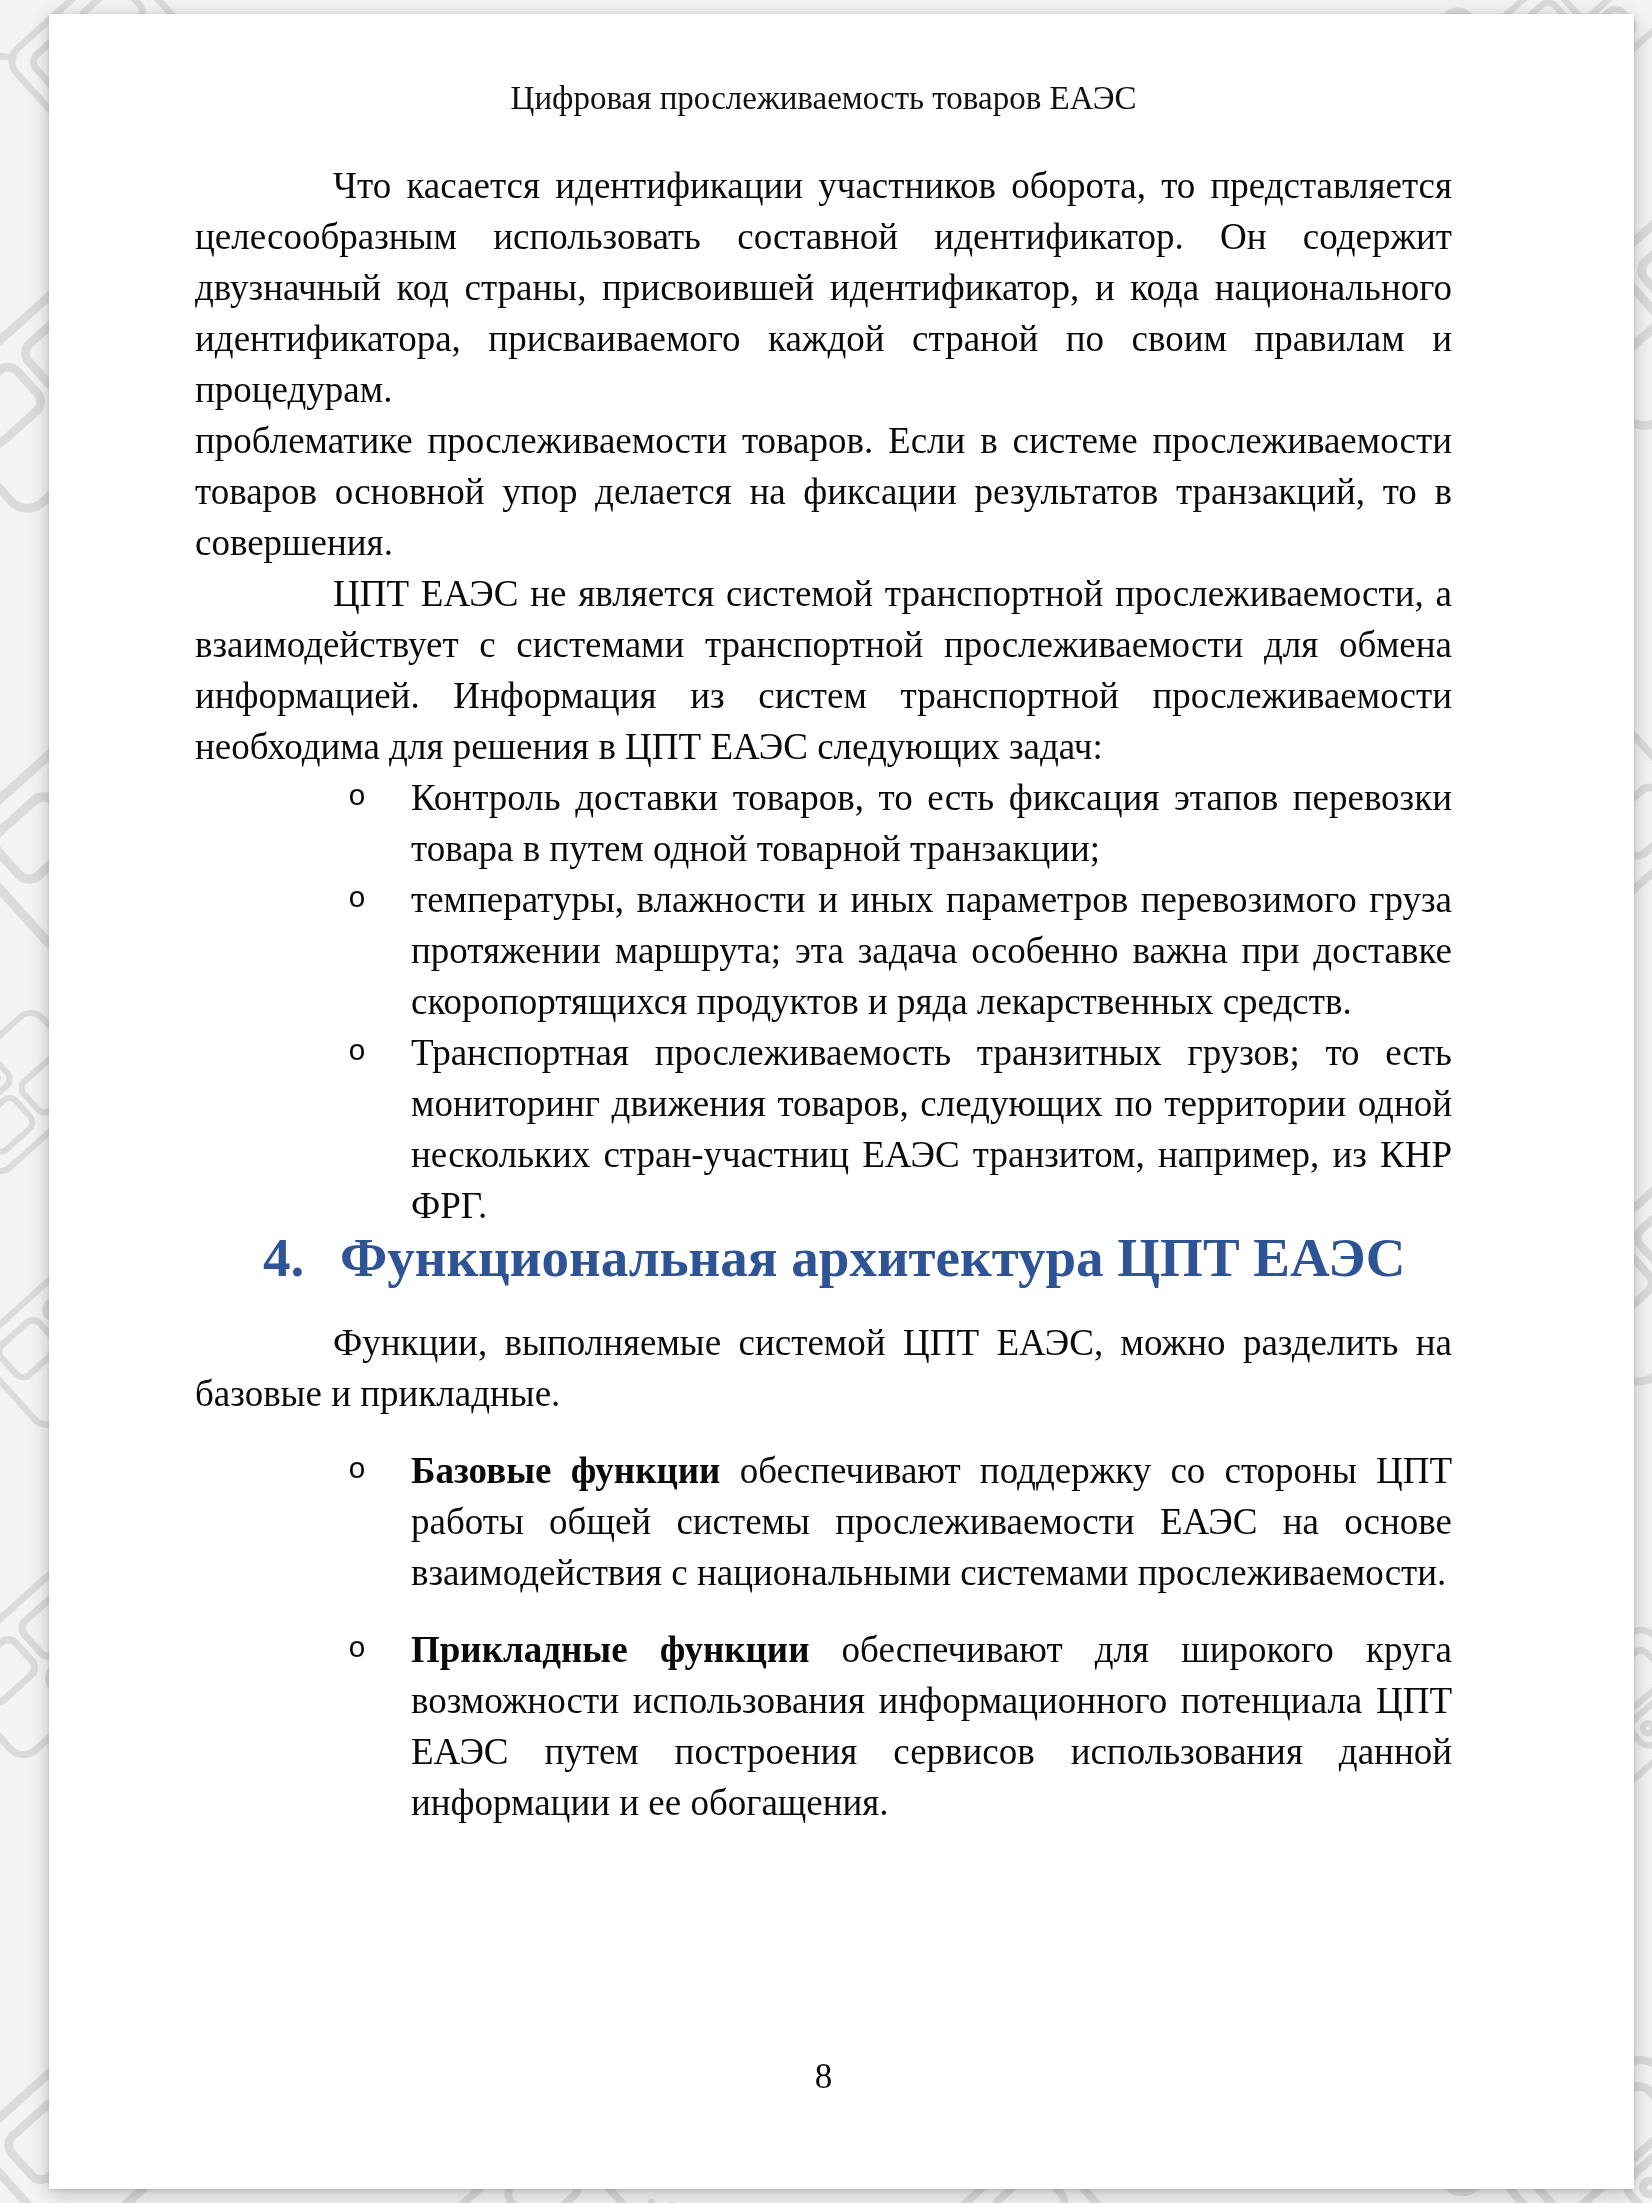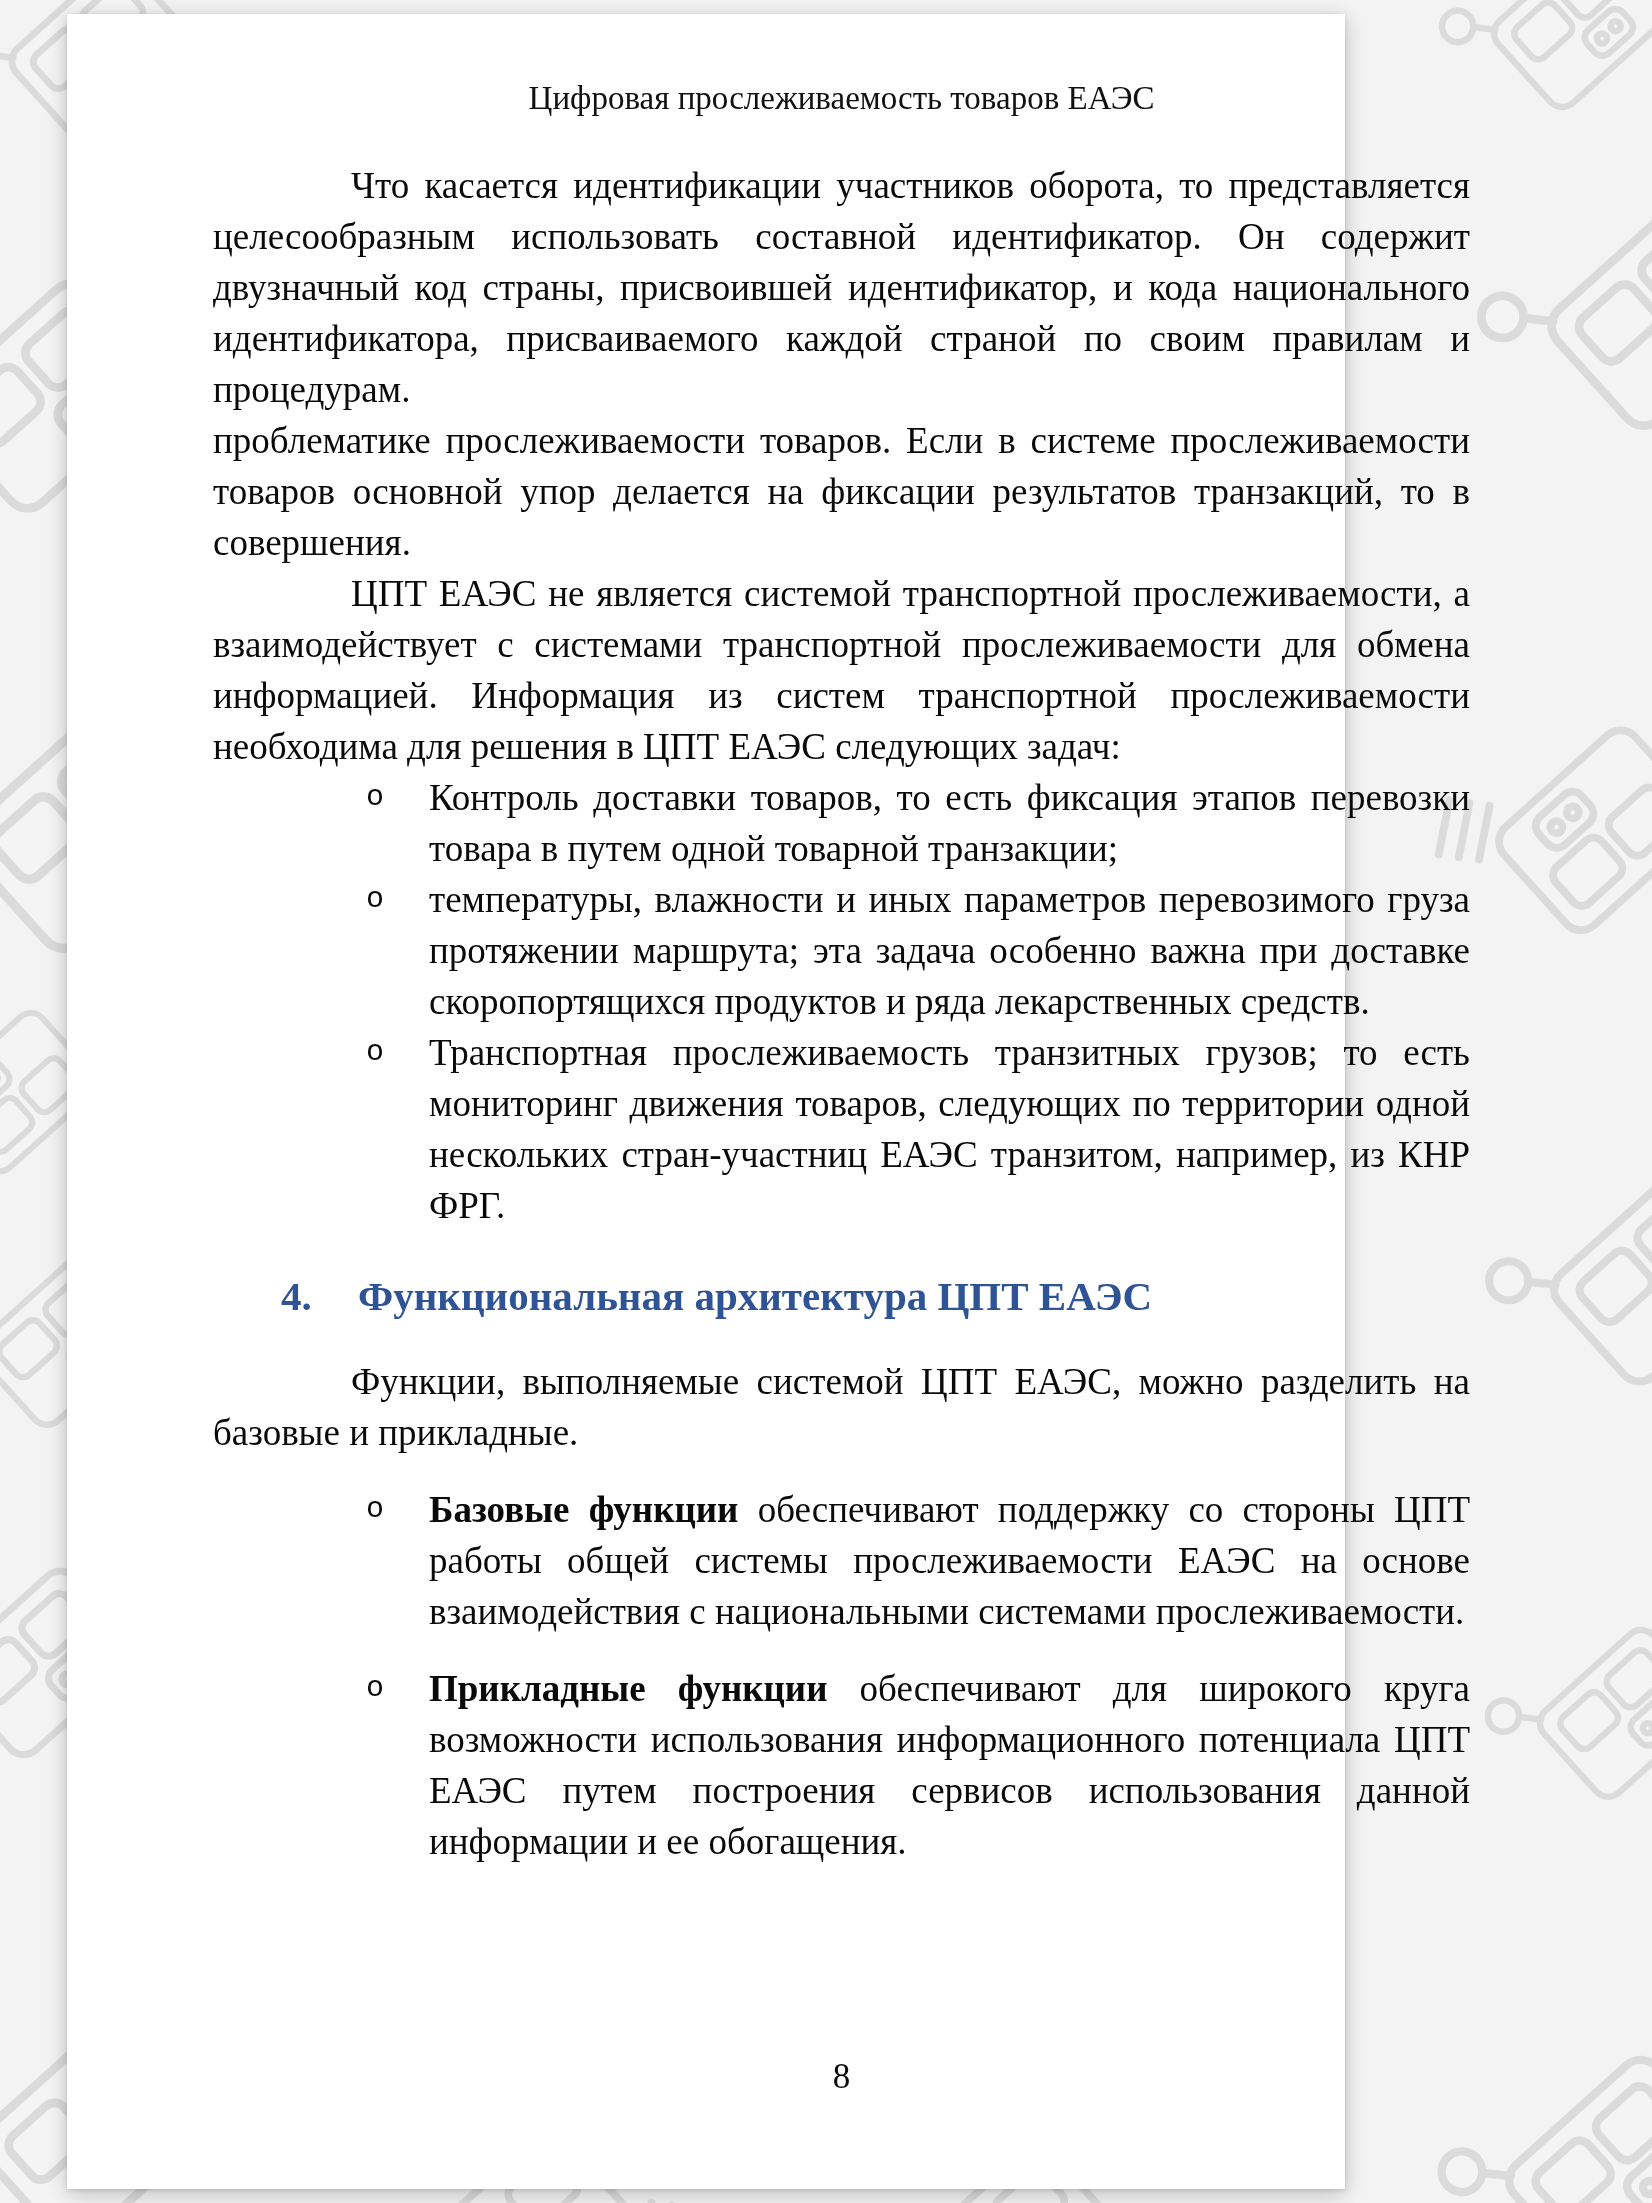--- a/index.html
+++ b/index.html
@@ -5,21 +5,21 @@
   html,body{margin:0;padding:0;}
   body{
     width:1653px;height:2204px;position:relative;overflow:hidden;
     background:#f3f3f4;
     font-family:"Liberation Serif", serif;
   }
   
   .bg-layer{position:absolute;left:0;top:0;width:1653px;height:2204px;}
   
   .page{
-    position:absolute;left:67px;top:13.8px;width:1278px;height:2175px;
+    position:absolute;left:49px;top:13.8px;width:1585px;height:2175px;
     background:#ffffff;
     box-shadow:0 4.6px 20px rgba(0,0,0,.22), 0 0.9px 3.7px rgba(0,0,0,.13);
   }
   .content{
     position:absolute;left:146px;top:64px;width:1257px;
     color:#0a0a0a;font-size:37px;
   }
   .running-head{
     text-align:center;font-size:33px;height:40px;line-height:40px;
     margin-bottom:42px;color:#111;
@@ -35,23 +35,23 @@
   
   .li{position:relative;padding-left:216px;}
   .marker{
     position:absolute;left:153px;top:0;height:51px;line-height:51px;
     font-family:"Liberation Mono", monospace;font-size:30px;color:#0a0a0a;
   }
   .li2{margin-top:26px;}
   b{font-weight:bold;}
   
   .heading{
-    margin-top:39px;height:53px;line-height:53px;
+    height:53px;line-height:53px;
     padding-left:68px;
-    color:#2F5496;font-weight:bold;font-size:41px;
+    color:#2F5496;font-weight:bold;font-size:55px;
     white-space:nowrap;
   }
   .heading .num{display:inline-block;width:77px;}
   .p4{margin-top:33px;}
   .footer{
     position:absolute;top:2043px;left:146px;width:1257px;
     text-align:center;font-size:35px;color:#0a0a0a;
   }
 </style>
 </head>

